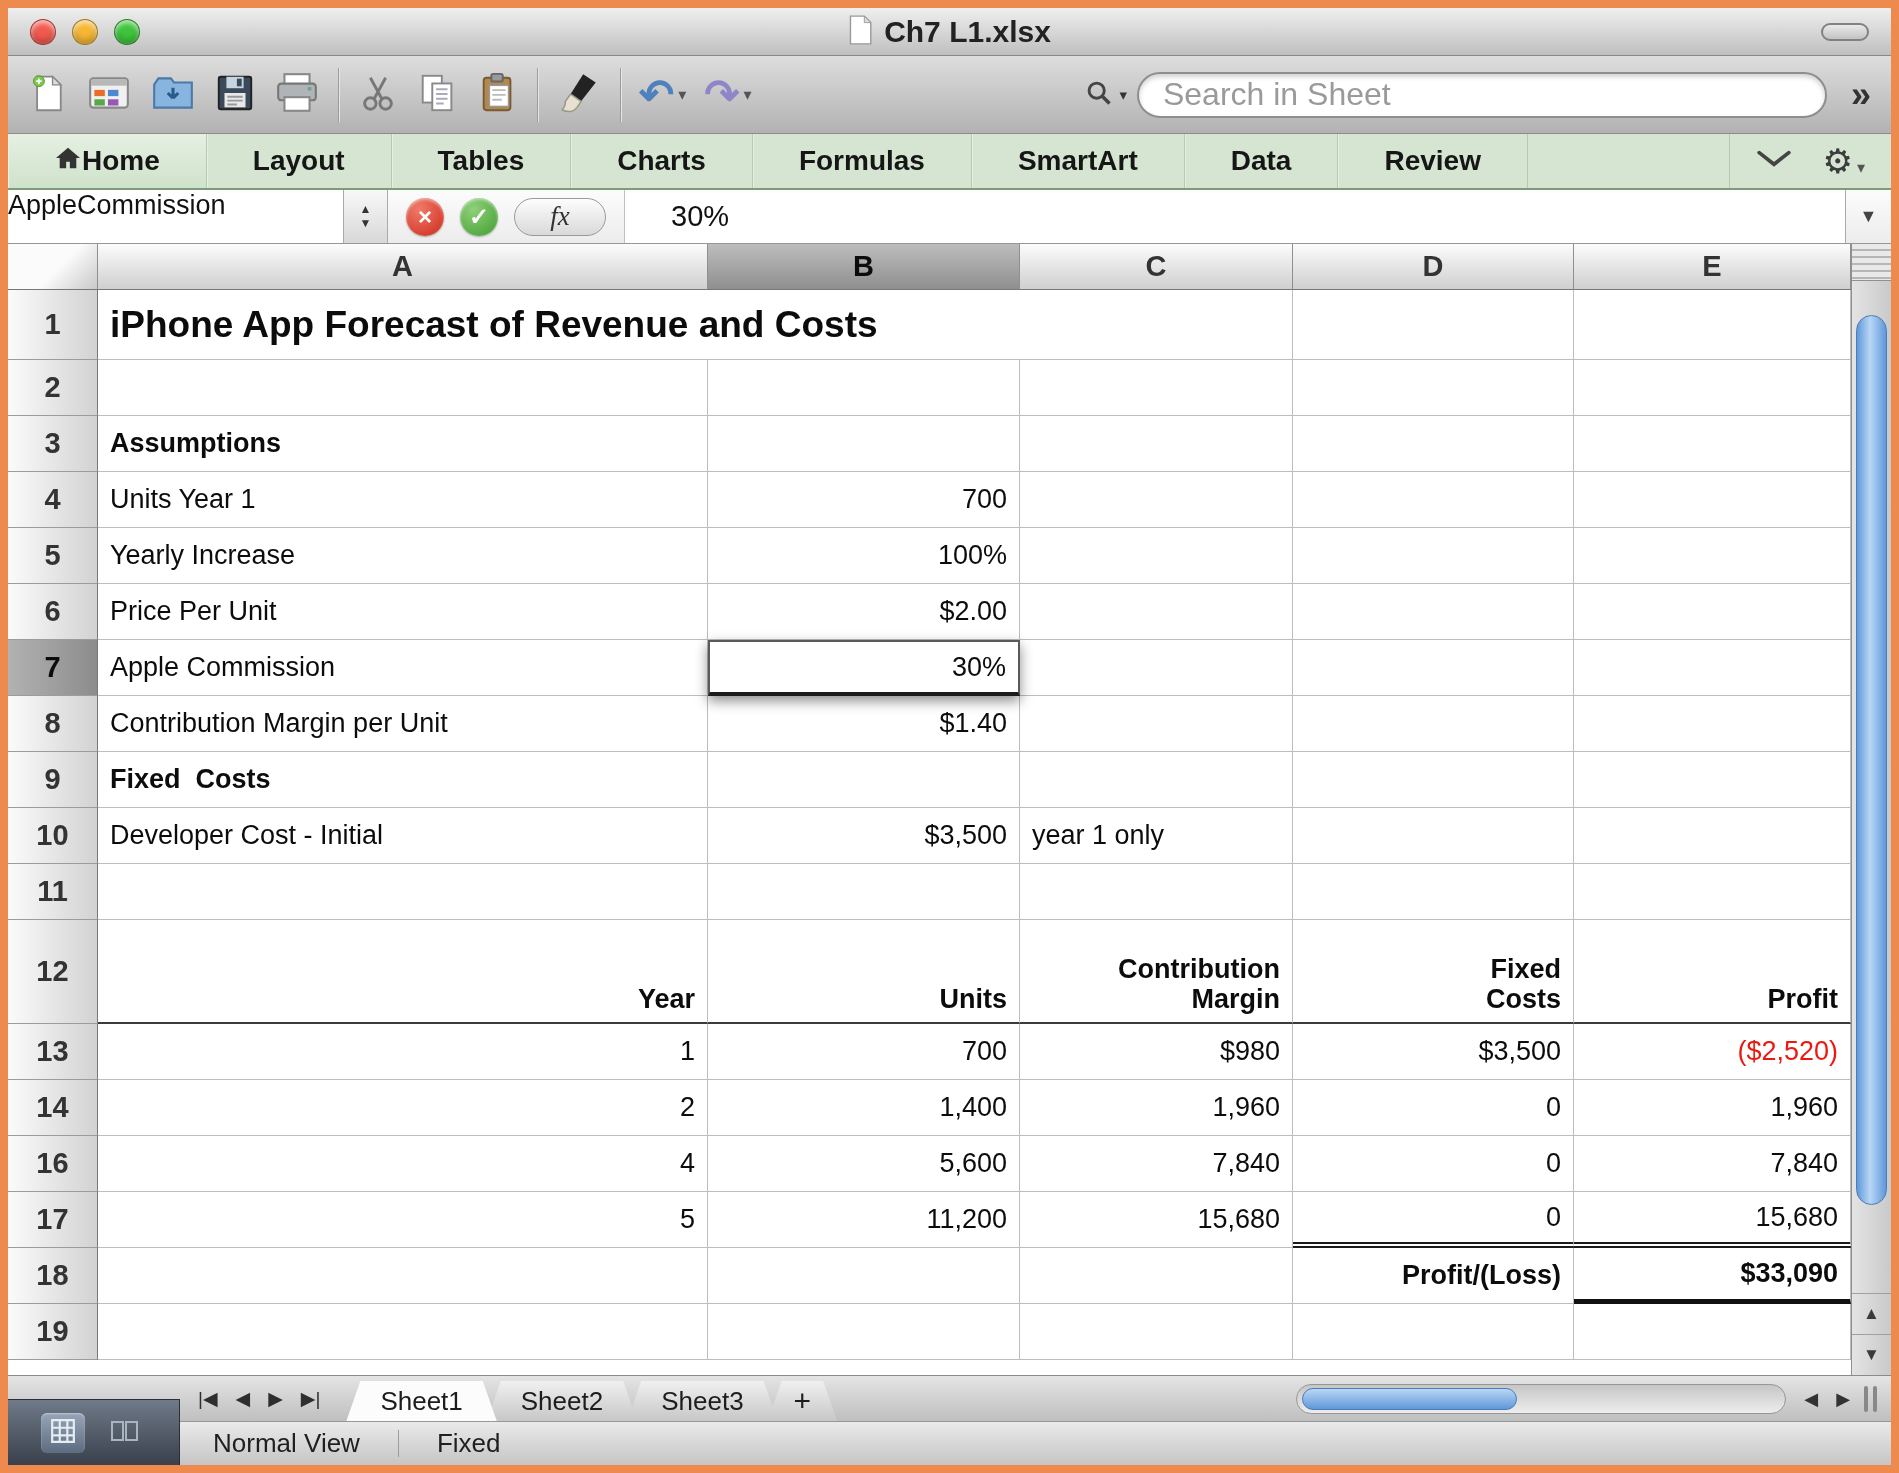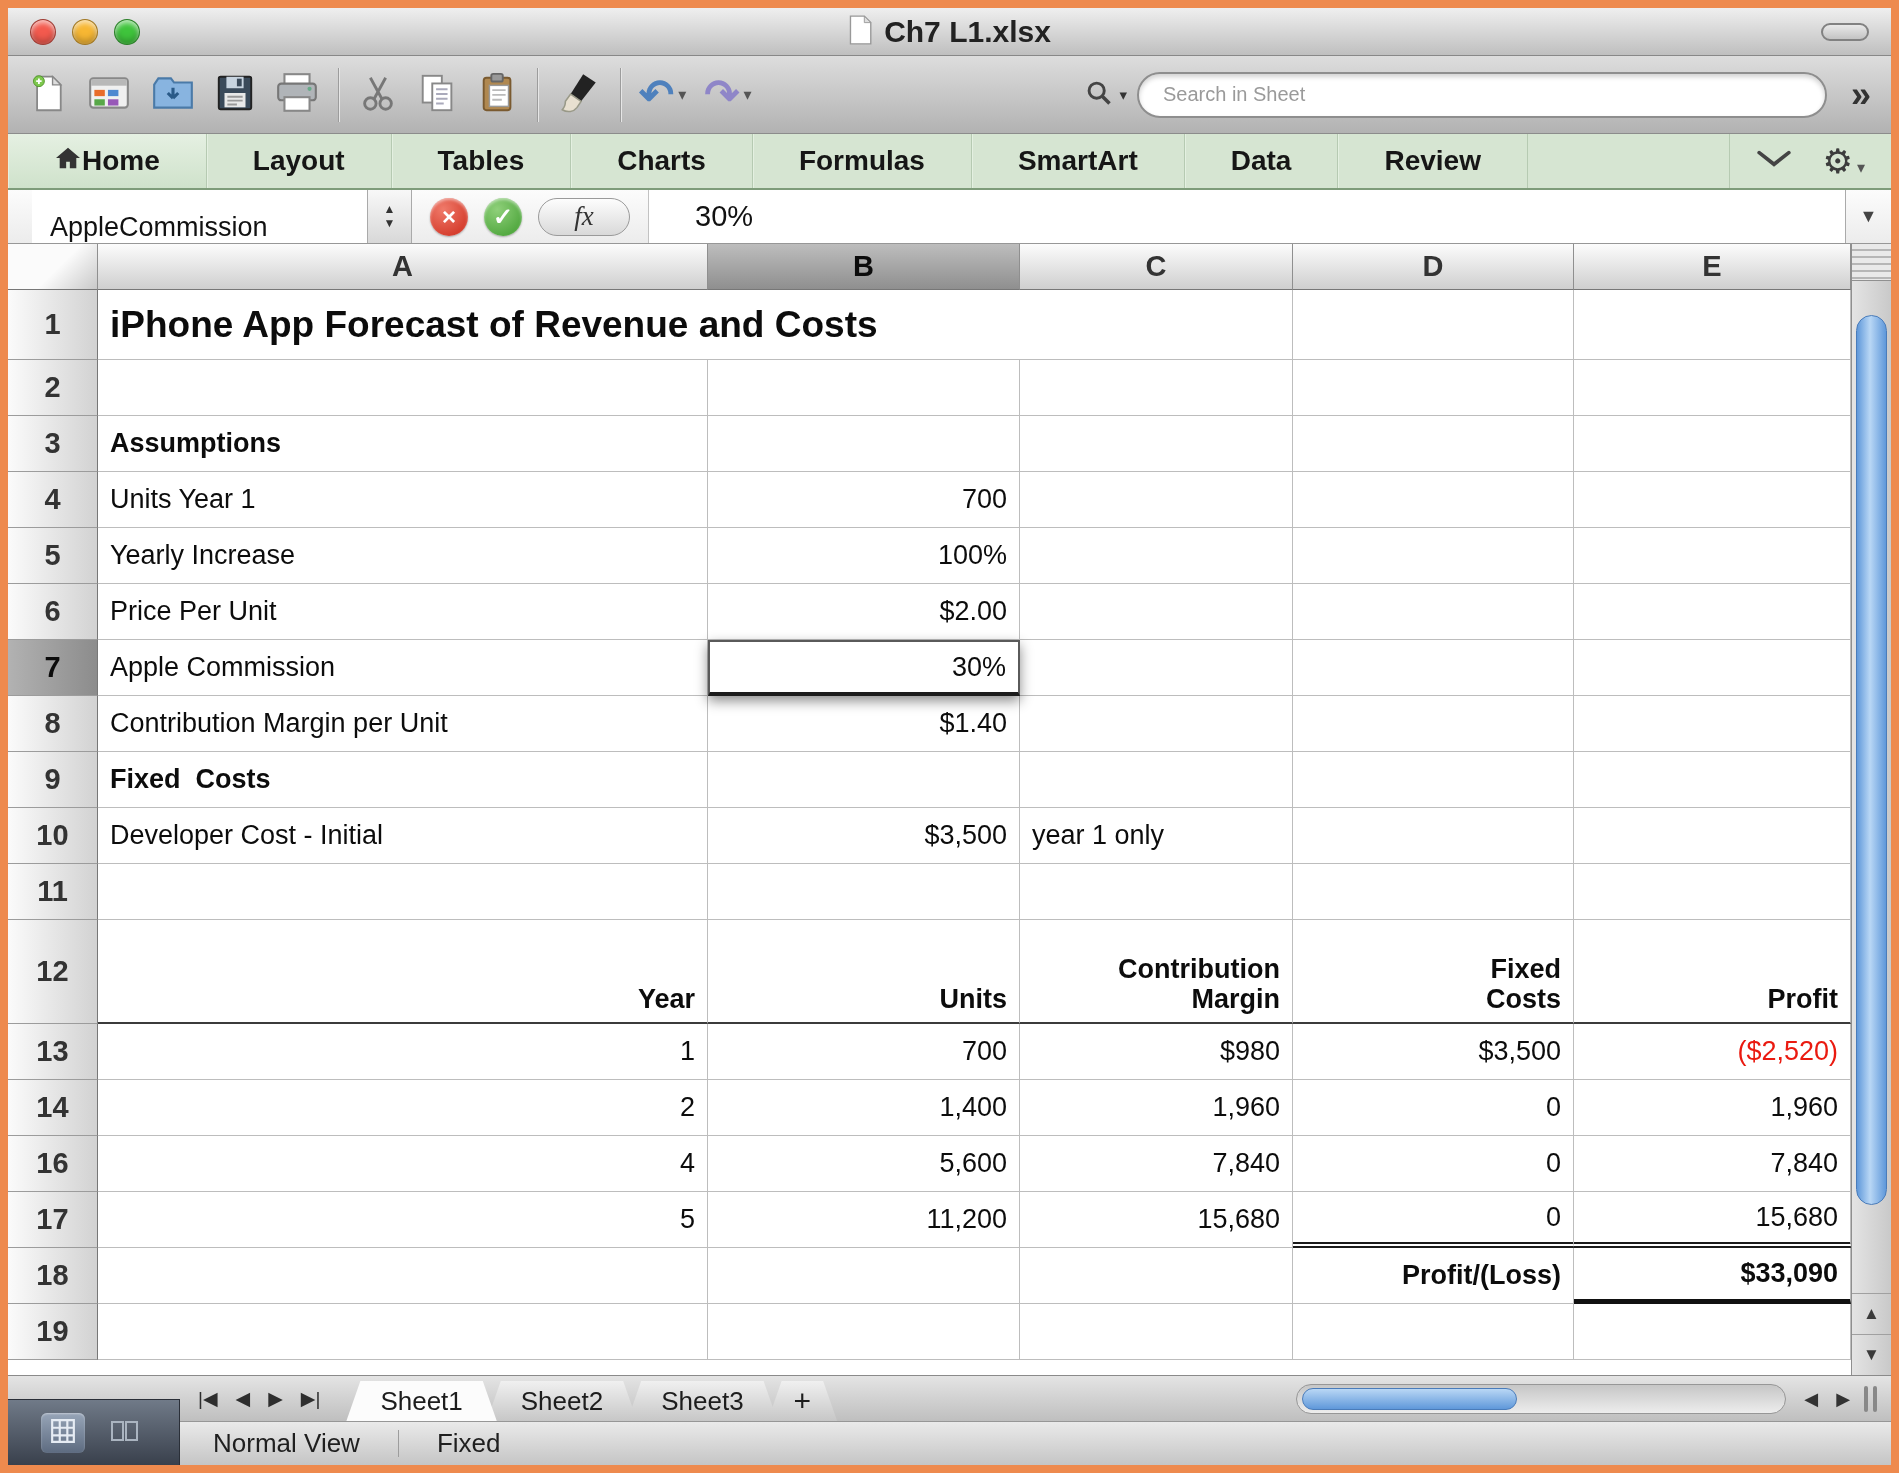--- a/index.html
+++ b/index.html
@@ -24,37 +24,37 @@
   .tbtn{display:flex;align-items:center;}
   .tsep{width:1px;height:54px;background:#9c9c9c;box-shadow:1px 0 0 #e6e6e6;}
   .uglyph{font-size:42px;line-height:1;font-weight:700;}
   .undo-g{color:#4f81bd;}.redo-g{color:#8f86c8;}
   .drop{font-size:16px;color:#555;margin-left:4px;}
   .search-wrap{margin-left:auto;display:flex;align-items:center;gap:10px;}
   .scope{display:flex;align-items:center;gap:2px;}
   .scope .drop{font-size:15px;color:#333;}
   .search-pill{width:690px;height:46px;border-radius:24px;border:2px solid #8e8e8e;background:#fff;
     box-shadow:inset 0 3px 5px rgba(0,0,0,.18);display:flex;align-items:center;padding:0 24px;box-sizing:border-box;}
-  .search-ph{color:#9a9a9a;font-size:20px;}
+  .search-ph{color:#9a9a9a;font-size:32px;}
   .overflow-chevrons{font-size:36px;color:#333;margin-left:6px;font-weight:700;}
 
   
   .ribbon{flex:0 0 56px;height:56px;background:#d6e5d2;border-bottom:2px solid #7e9c7a;display:flex;
     align-items:stretch;box-sizing:border-box;overflow:hidden;}
   .rtab{display:flex;align-items:center;padding:0 46px;font-size:28px;font-weight:700;color:#161616;
     border-right:1px solid #b6cab2;box-shadow:inset 1px 0 0 #e4f0e1;}
   .rtab.active{background:linear-gradient(#e5f0e2,#cfe2cb);}
   .ribbon-right{margin-left:auto;display:flex;align-items:center;gap:30px;padding:0 26px;border-left:1px solid #b6cab2;}
   .gear-glyph{font-size:34px;color:#3c3c3c;line-height:1;}
 
   
   .formulabar{flex:0 0 54px;height:54px;background:linear-gradient(#fcfcfc,#ececec);border-bottom:1px solid #979797;
     display:flex;align-items:center;box-sizing:border-box;}
-  .namebox{width:336px;height:100%;background:#fff;border-right:1px solid #aaa;display:flex;align-items:flex-end;
-    padding-left:18px;font-size:27px;color:#111;box-sizing:border-box;margin-left:24px;}
+  .namebox{width:336px;height:100%;background:#fff;border-right:1px solid #aaa;display:flex;align-items:flex-start;
+    font-size:27px;color:#111;box-sizing:border-box;}
   .stepper{width:44px;height:100%;border-right:1px solid #aaa;background:linear-gradient(#f8f8f8,#d8d8d8);
     display:flex;flex-direction:column;align-items:center;justify-content:center;font-size:12px;color:#333;
     line-height:1.15;box-sizing:border-box;}
   .fbtns{display:flex;align-items:center;gap:16px;padding:0 18px;}
   .cbtn{width:38px;height:38px;border-radius:50%;display:flex;align-items:center;justify-content:center;color:#fff;
     font-size:24px;font-weight:700;box-shadow:inset 0 2px 3px rgba(255,255,255,.5), 0 1px 2px rgba(0,0,0,.3);}
   .cbtn.cancel{background:radial-gradient(circle at 35% 30%, #f07a6a, #cc2a1a);}
   .cbtn.accept{background:radial-gradient(circle at 35% 30%, #8fd07a, #3f9c2e);}
   .fxpill{width:92px;height:38px;border-radius:19px;border:1.5px solid #9a9a9a;background:linear-gradient(#fdfdfd,#d9d9d9);
     display:flex;align-items:center;justify-content:center;font-family:"Liberation Serif",serif;font-style:italic;

